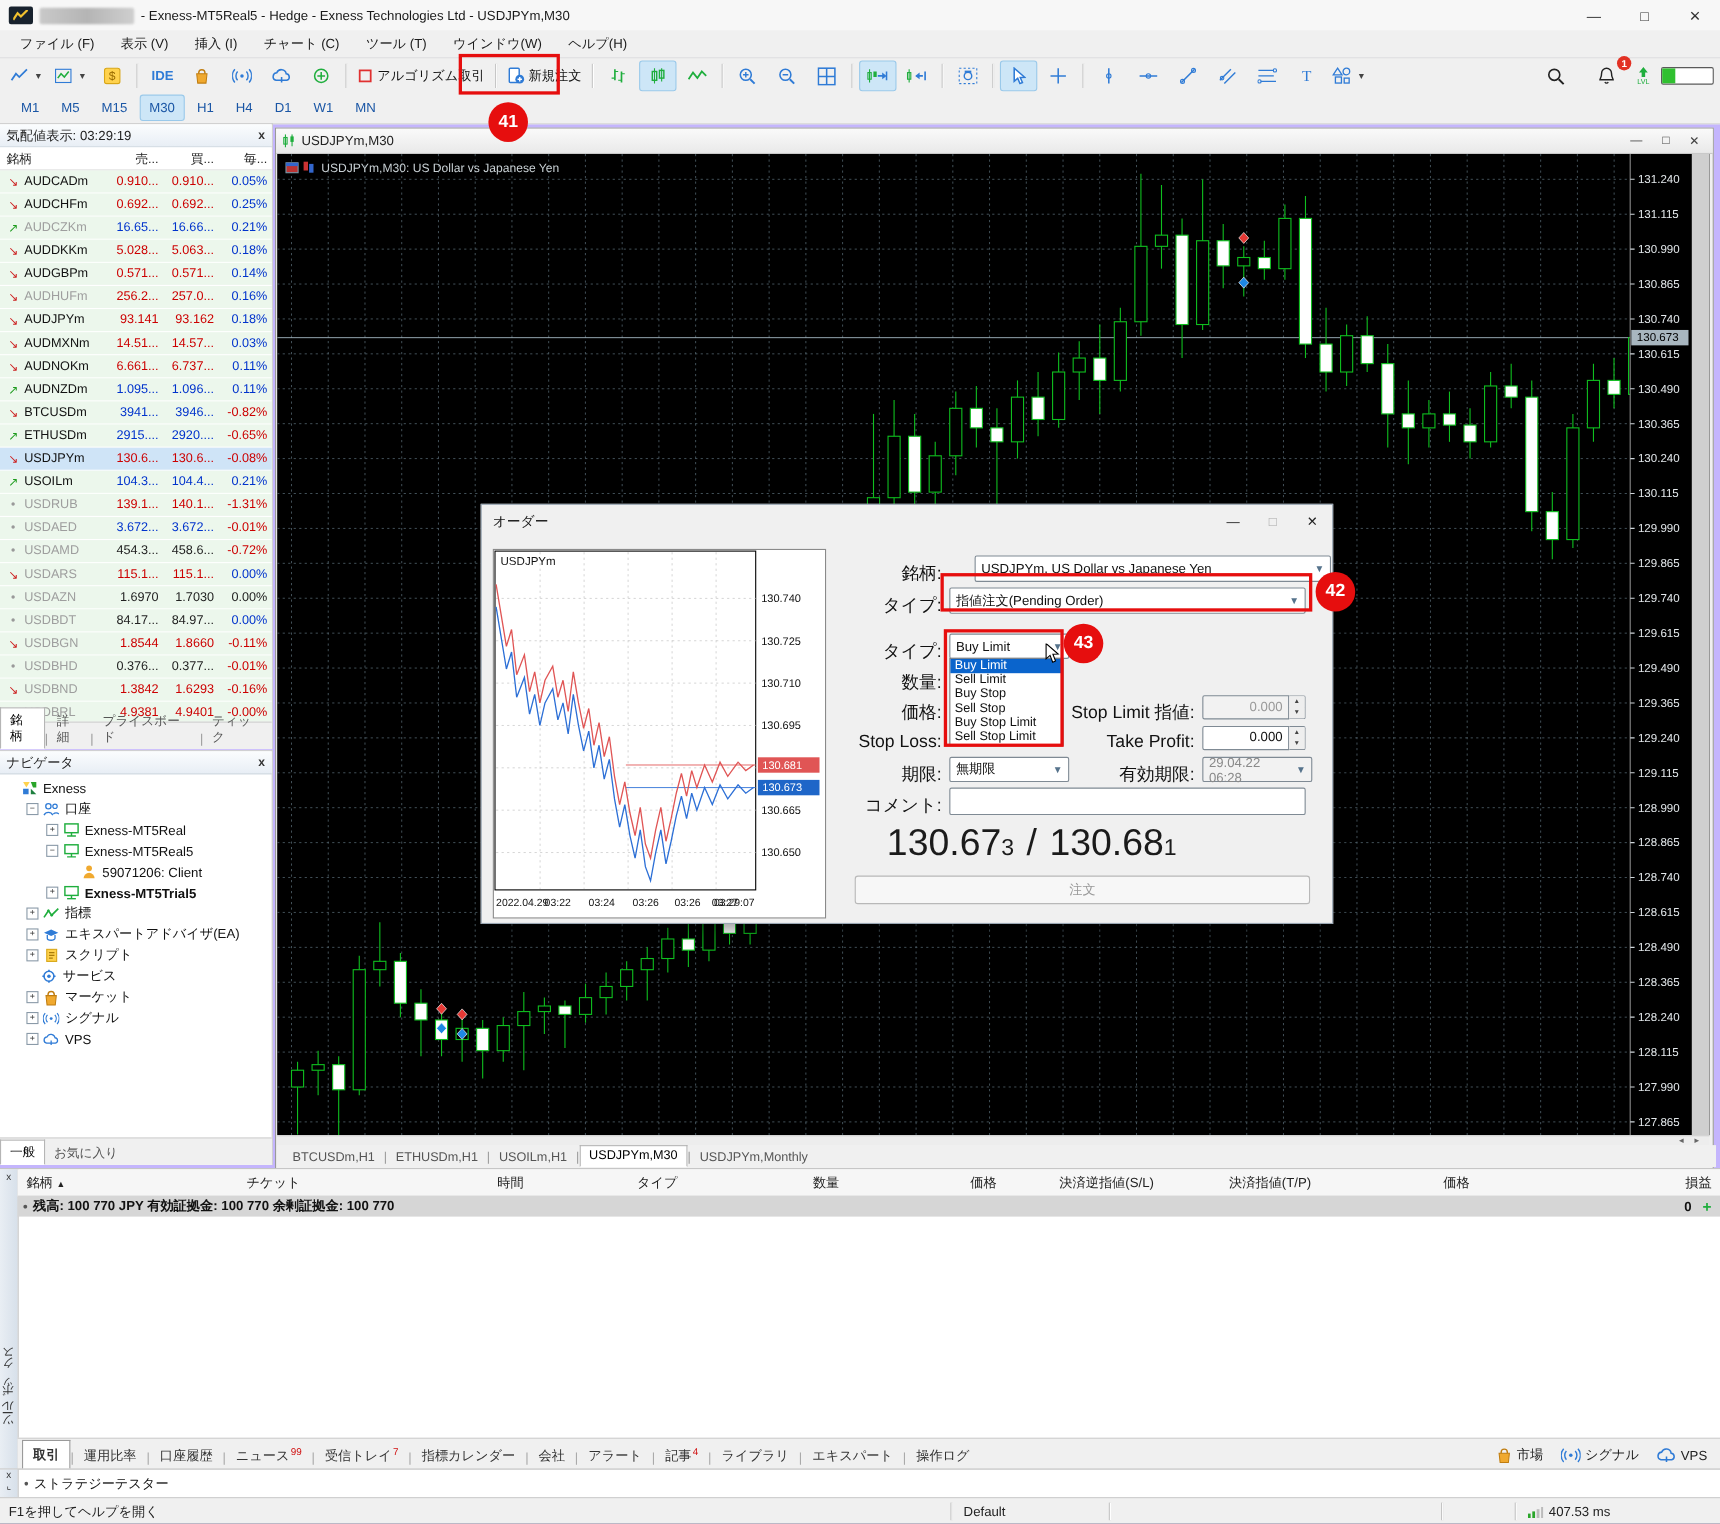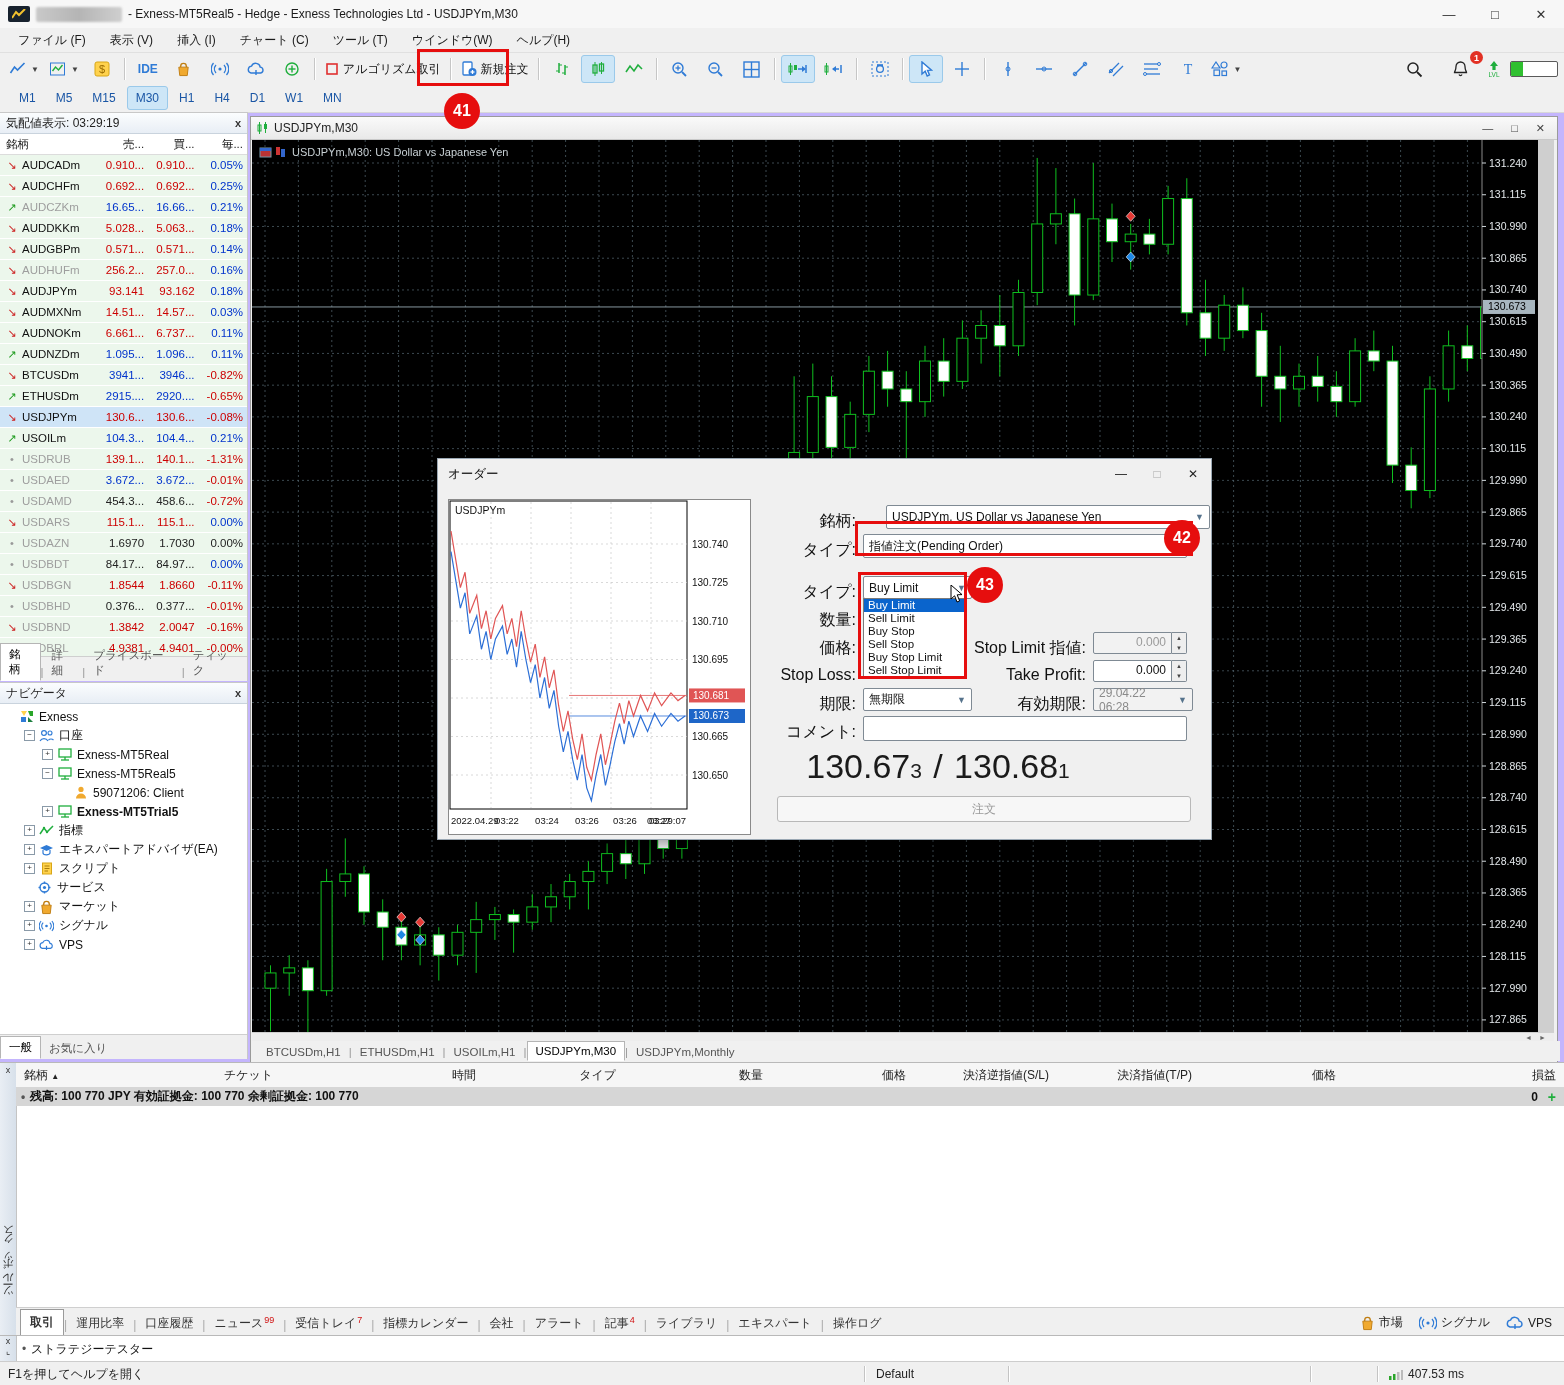--- a/index.html
+++ b/index.html
@@ -584,21 +584,21 @@
           <span class="mw-c1" style="color:#222">0.376...</span>
           <span class="mw-c2" style="color:#222">0.377...</span>
           <span class="mw-c3" style="color:#cc0000">-0.01%</span>
         </div>
         <div class="mw-row">
           <span class="mw-c0 sym">
             <span class="dir" style="color:#cc2222">↘</span>
             <span style="color:#9e9e9e">USDBND</span>
           </span>
           <span class="mw-c1" style="color:#cc0000">1.3842</span>
-          <span class="mw-c2" style="color:#cc0000">2.0047</span>
+          <span class="mw-c2" style="color:#cc0000">1.6293</span>
           <span class="mw-c3" style="color:#cc0000">-0.16%</span>
         </div>
         <div class="mw-row">
           <span class="mw-c0 sym">
             <span class="dir" style="color:#cc2222">↘</span>
             <span style="color:#9e9e9e">USDBRL</span>
           </span>
           <span class="mw-c1" style="color:#cc0000">4.9381</span>
           <span class="mw-c2" style="color:#cc0000">4.9401</span>
           <span class="mw-c3" style="color:#cc0000">-0.00%</span>
@@ -1318,20 +1318,20 @@
     </div>
 
     <div id="dlg-submit">
       <span>注文</span>
     </div>
   </div>
 
   <div class="redbox" style="left:417px;top:49px;width:86px;height:31px;"></div>
   <div class="redbadge" style="left:444px;top:93px;">41</div>
   <div class="redbox" style="left:855px;top:521px;width:332px;height:29px;"></div>
-  <div class="redbadge" style="left:1164px;top:520px;text-align:right;">42</div>
+  <div class="redbadge" style="left:1196px;top:520px;text-align:right;">42</div>
   <div class="redbox" style="left:858px;top:572px;width:103px;height:101px;"></div>
   <div class="redbadge" style="left:967px;top:567px;">43</div>
   <svg class="abs" style="left:950px;top:585px;z-index:42;" width="16" height="20" viewBox="0 0 16 20">
     <polygon points="1,0 1,14 4.6,10.8 7,17 9.6,15.9 7.2,9.8 12,9.6" fill="#fff" stroke="#000" stroke-width="1"></polygon>
   </svg>
 
 </div>
 
 </body></html>

